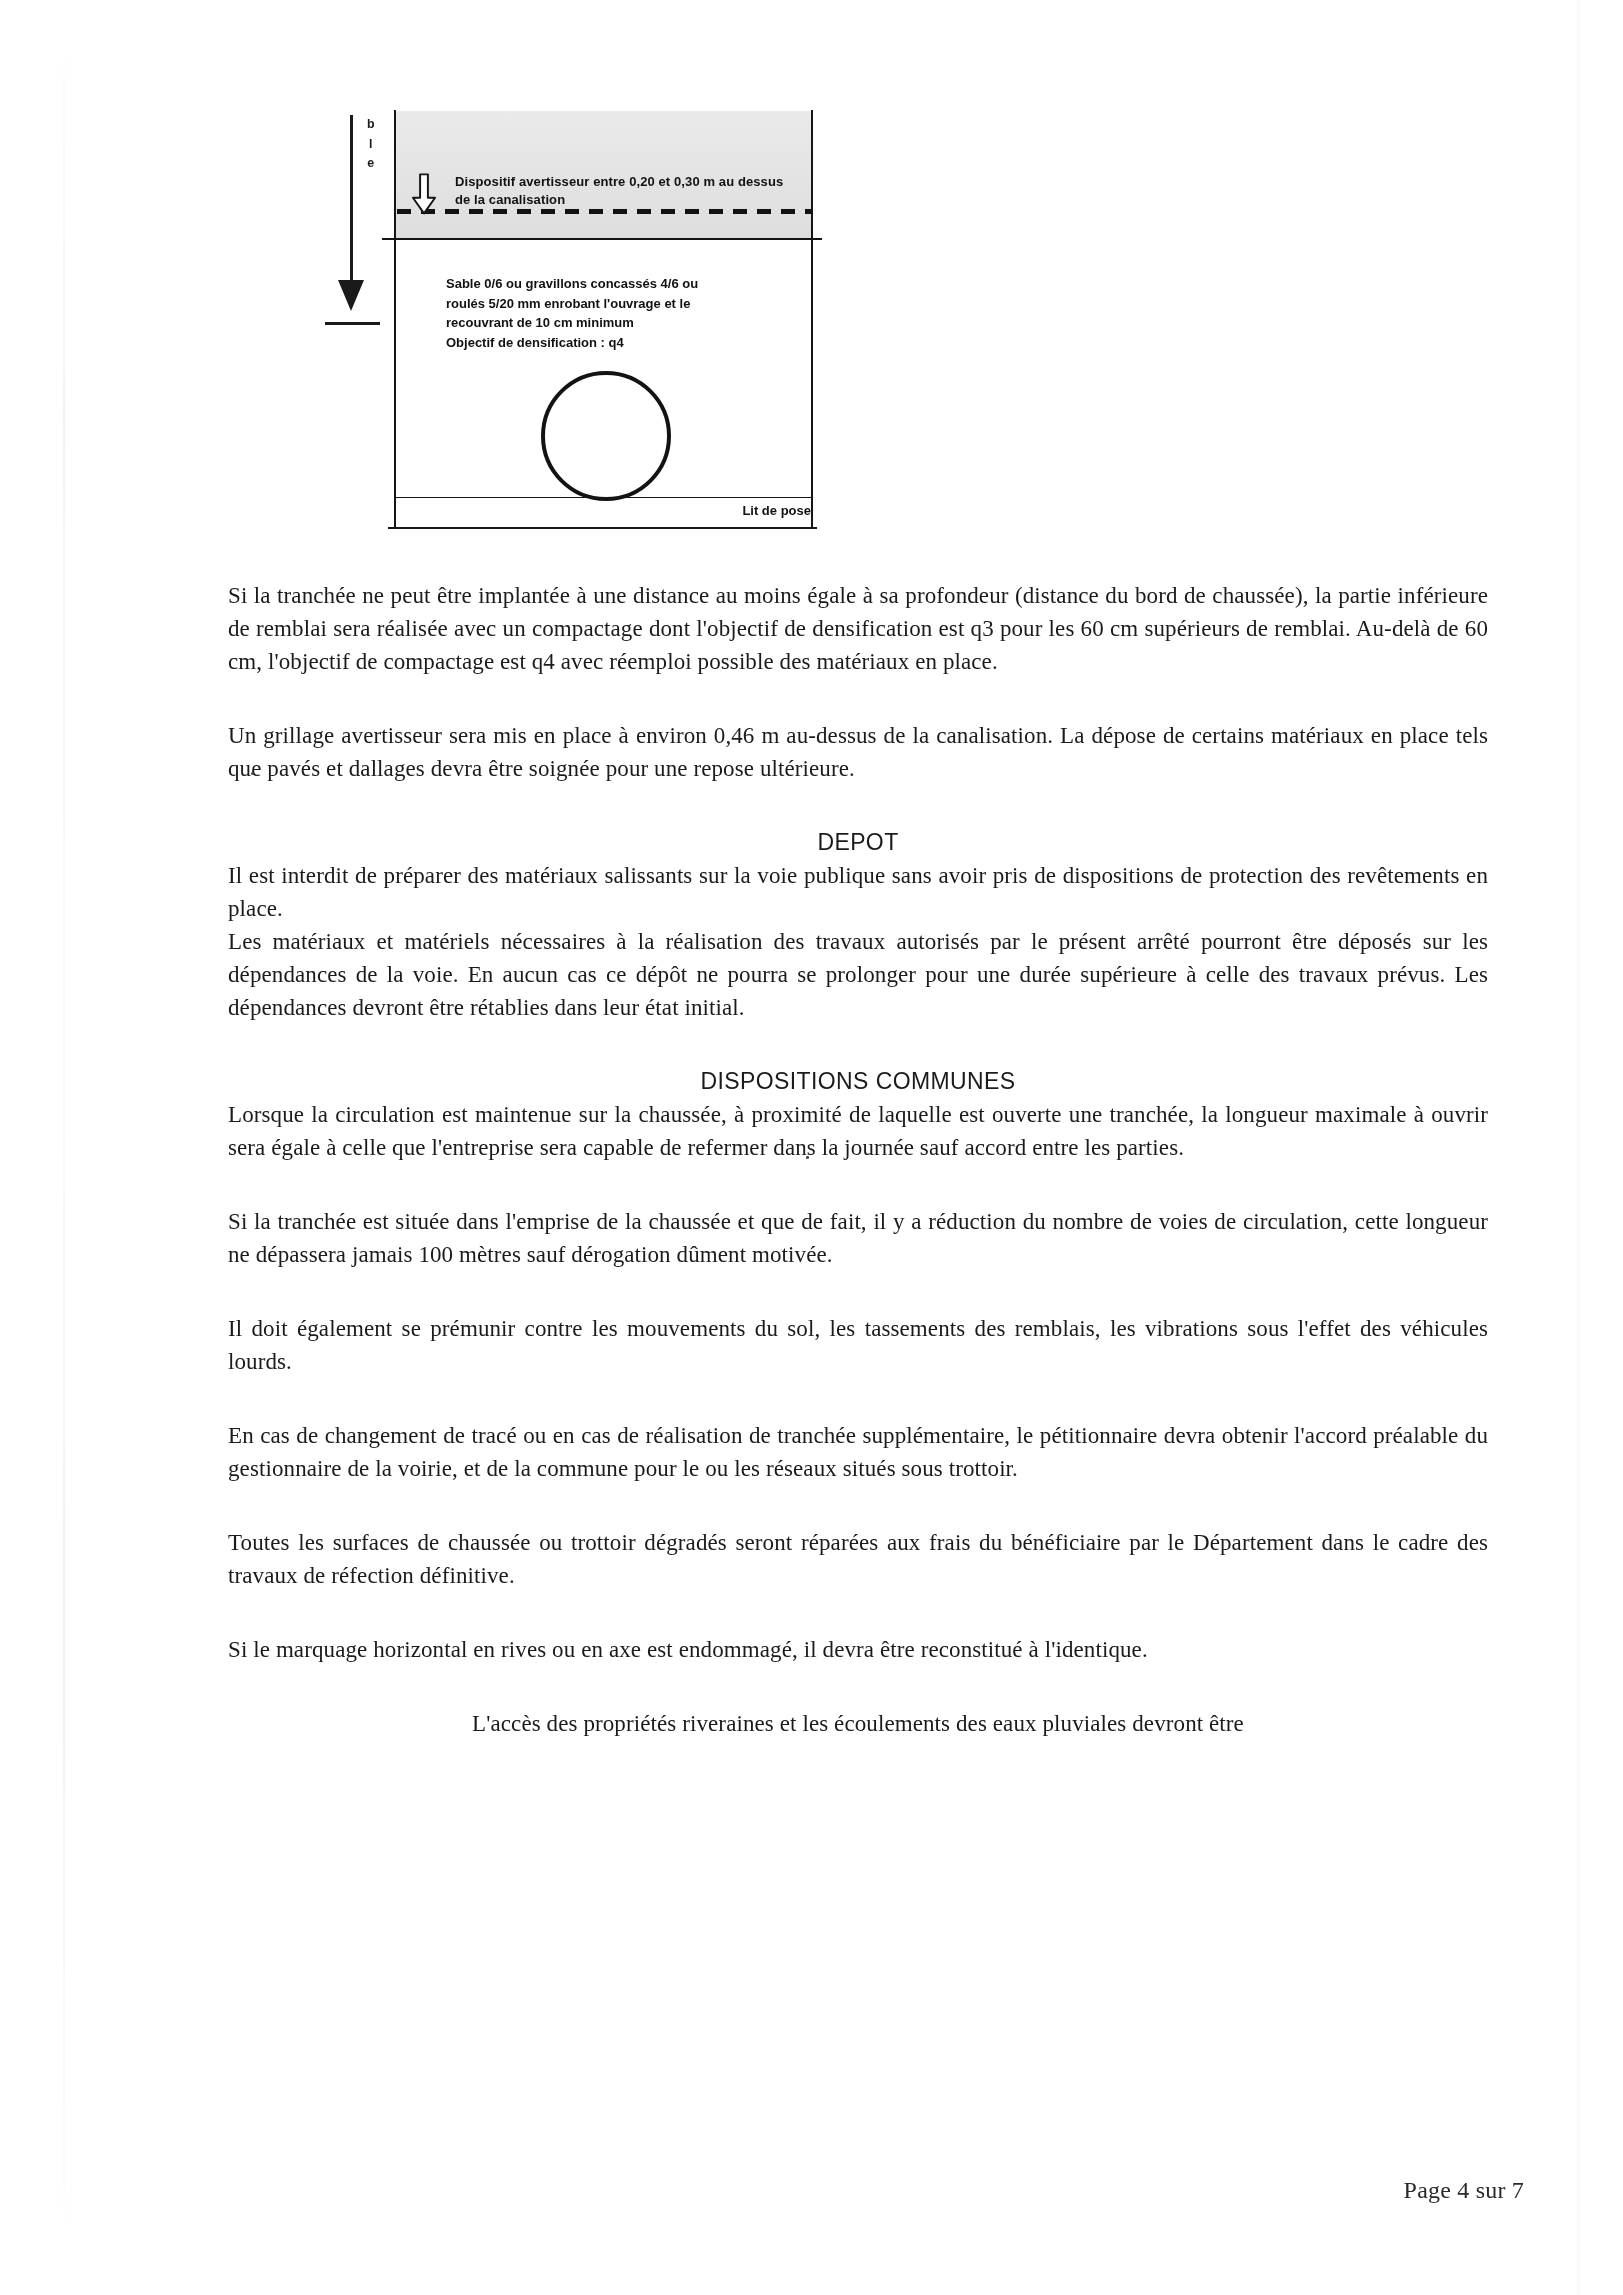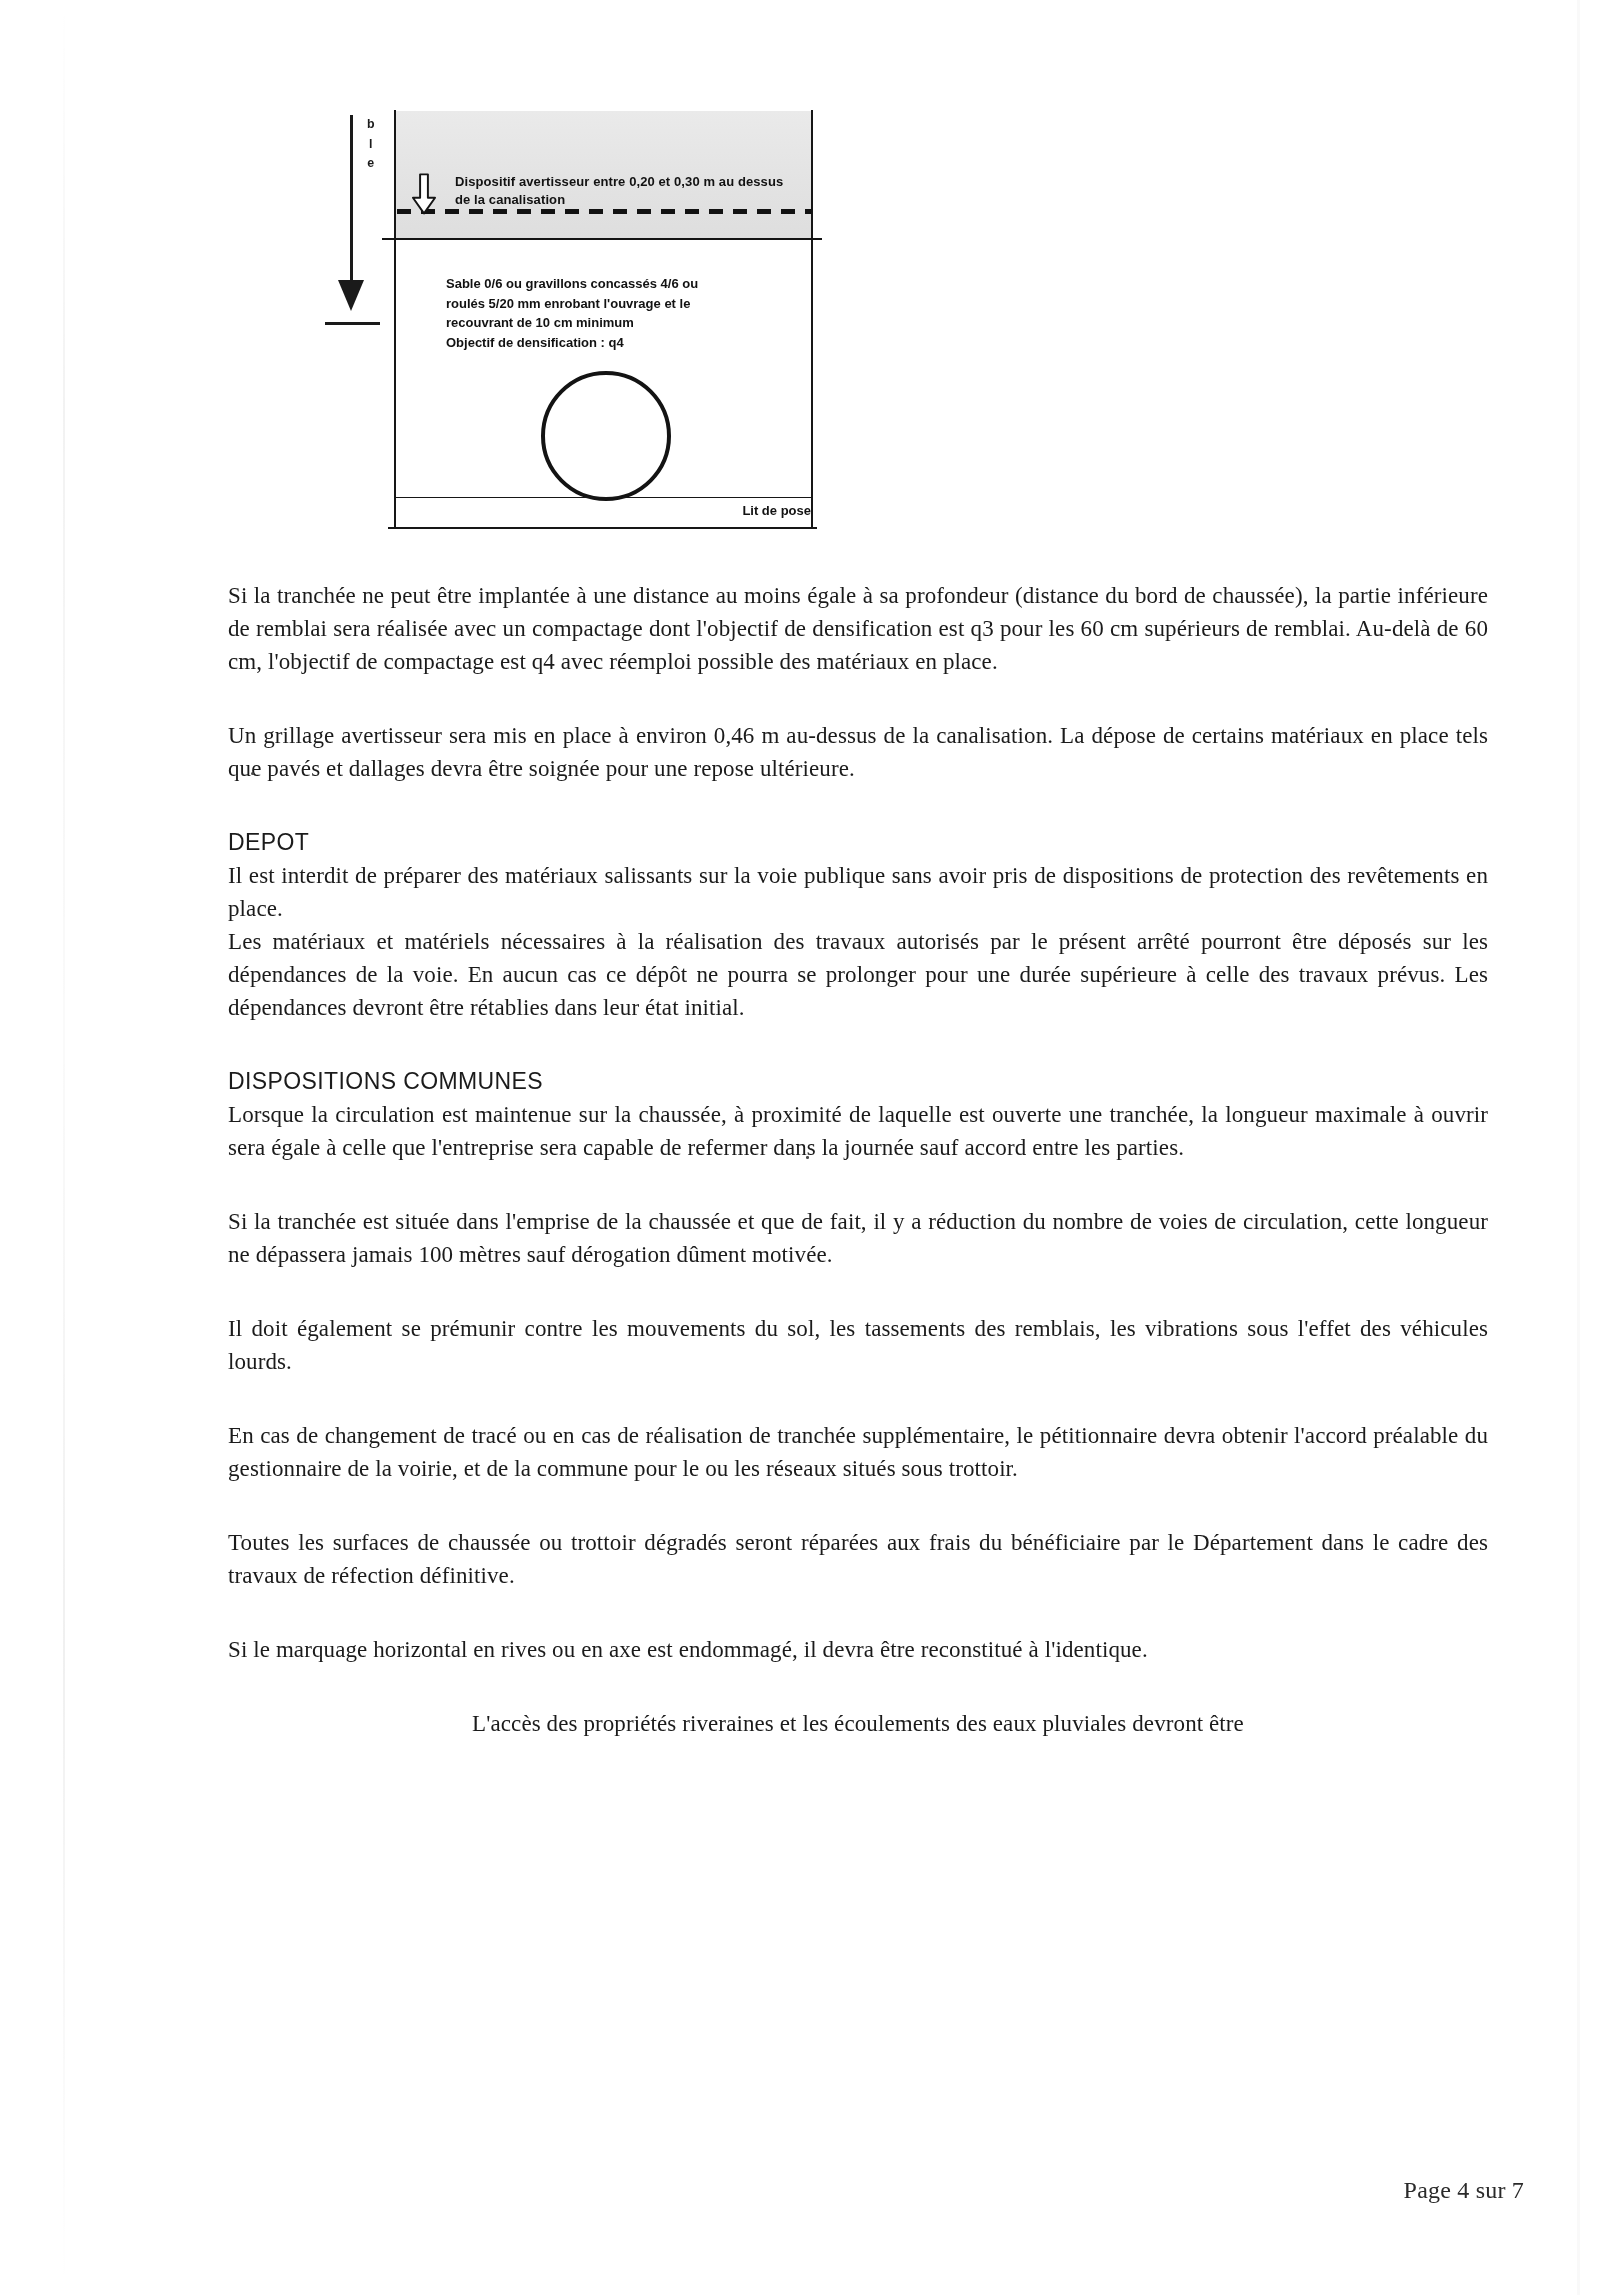--- a/index.html
+++ b/index.html
@@ -242,20 +242,21 @@
   }
   p.para.last-left { text-align: center; }
   .gap-lg { height: 41px; }
   h2.heading {
     margin: 0;
     font-size: 23px;
     line-height: 33px;
     font-weight: 400;
     color: #1b1b1b;
     letter-spacing: 0.4px;
+    text-align: center;
   }
 
   
   .speck { position: absolute; background: #4a4a4a; border-radius: 50%; }
 
   
   .footer {
     position: absolute;
     right: 99px;
     top: 2177px;

